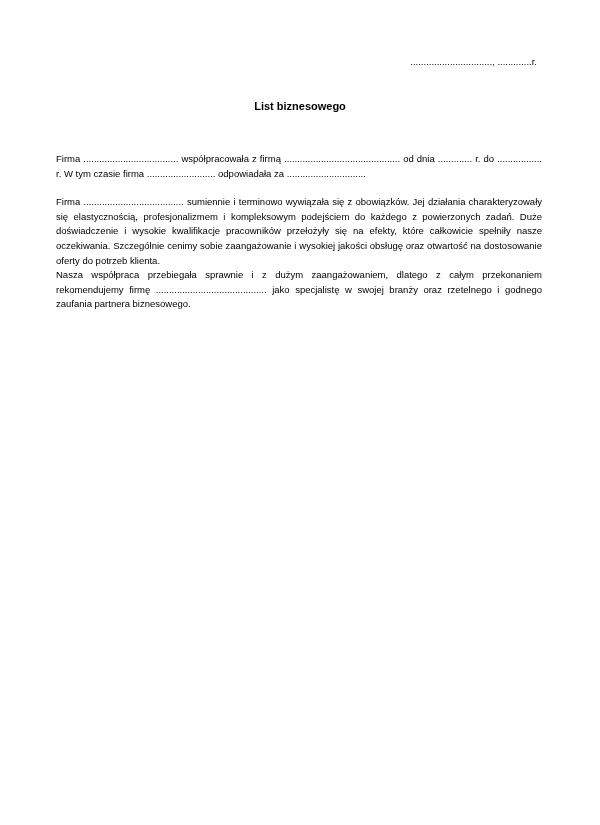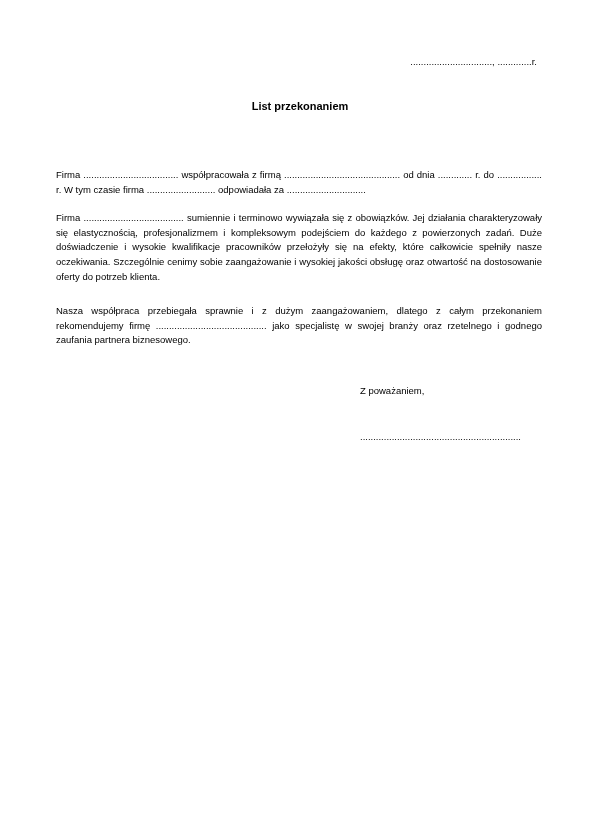--- a/index.html
+++ b/index.html
@@ -33,64 +33,60 @@
     left: 0;
     right: 0;
     margin: 0;
     text-align: center;
     font-size: 11px;
     font-weight: bold;
     line-height: normal;
   }
   .content {
     position: absolute;
-    top: 168px;
+    top: 152px;
     left: 56px;
     width: 486px;
     text-align: justify;
     line-height: 14.6px;
     word-spacing: normal;
   }
   .para {
     margin: 0;
     padding: 0;
   }
   .para-1 { margin-bottom: 14px; }
   .para-2 { margin-bottom: 0; }
-  .para-3 { margin-bottom: 36px; margin-top: 20px; }
+  .para-3 { margin-bottom: 36px; }
   .closing-block {
     padding-left: 304px;
     text-align: left;
   }
   .closing {
     margin-bottom: 31px;
     white-space: nowrap;
   }
   .signature-line {
     white-space: nowrap;
     overflow: hidden;
   }
 </style>
 </head>
 <body>
 
 <div class="page">
 
   <div class="date-line">..............................., .............r.</div>
 
-  <h1 class="doc-title">List przekonaniem</h1>
+  <h1 class="doc-title">List biznesowego</h1>
 
   <div class="content">
 
     <p class="para para-1">Firma .................................... współpracowała z firmą ............................................ od dnia ............. r. do ................. r. W tym czasie firma .......................... odpowiadała za ..............................</p>
 
     <p class="para para-2">Firma ...................................... sumiennie i terminowo wywiązała się z obowiązków. Jej działania charakteryzowały się elastycznością, profesjonalizmem i kompleksowym podejściem do każdego z powierzonych zadań. Duże doświadczenie i wysokie kwalifikacje pracowników przełożyły się na efekty, które całkowicie spełniły nasze oczekiwania. Szczególnie cenimy sobie zaangażowanie i wysokiej jakości obsługę oraz otwartość na dostosowanie oferty do potrzeb klienta.</p>
 
     <p class="para para-3">Nasza współpraca przebiegała sprawnie i z dużym zaangażowaniem, dlatego z całym przekonaniem rekomendujemy firmę .......................................... jako specjalistę w swojej branży oraz rzetelnego i godnego zaufania partnera biznesowego.</p>
 
-    <div class="closing-block">
-      <div class="closing">Z poważaniem,</div>
-      <div class="signature-line">.............................................................</div>
-    </div>
 
   </div>
 
 </div>
 
 </body></html>

